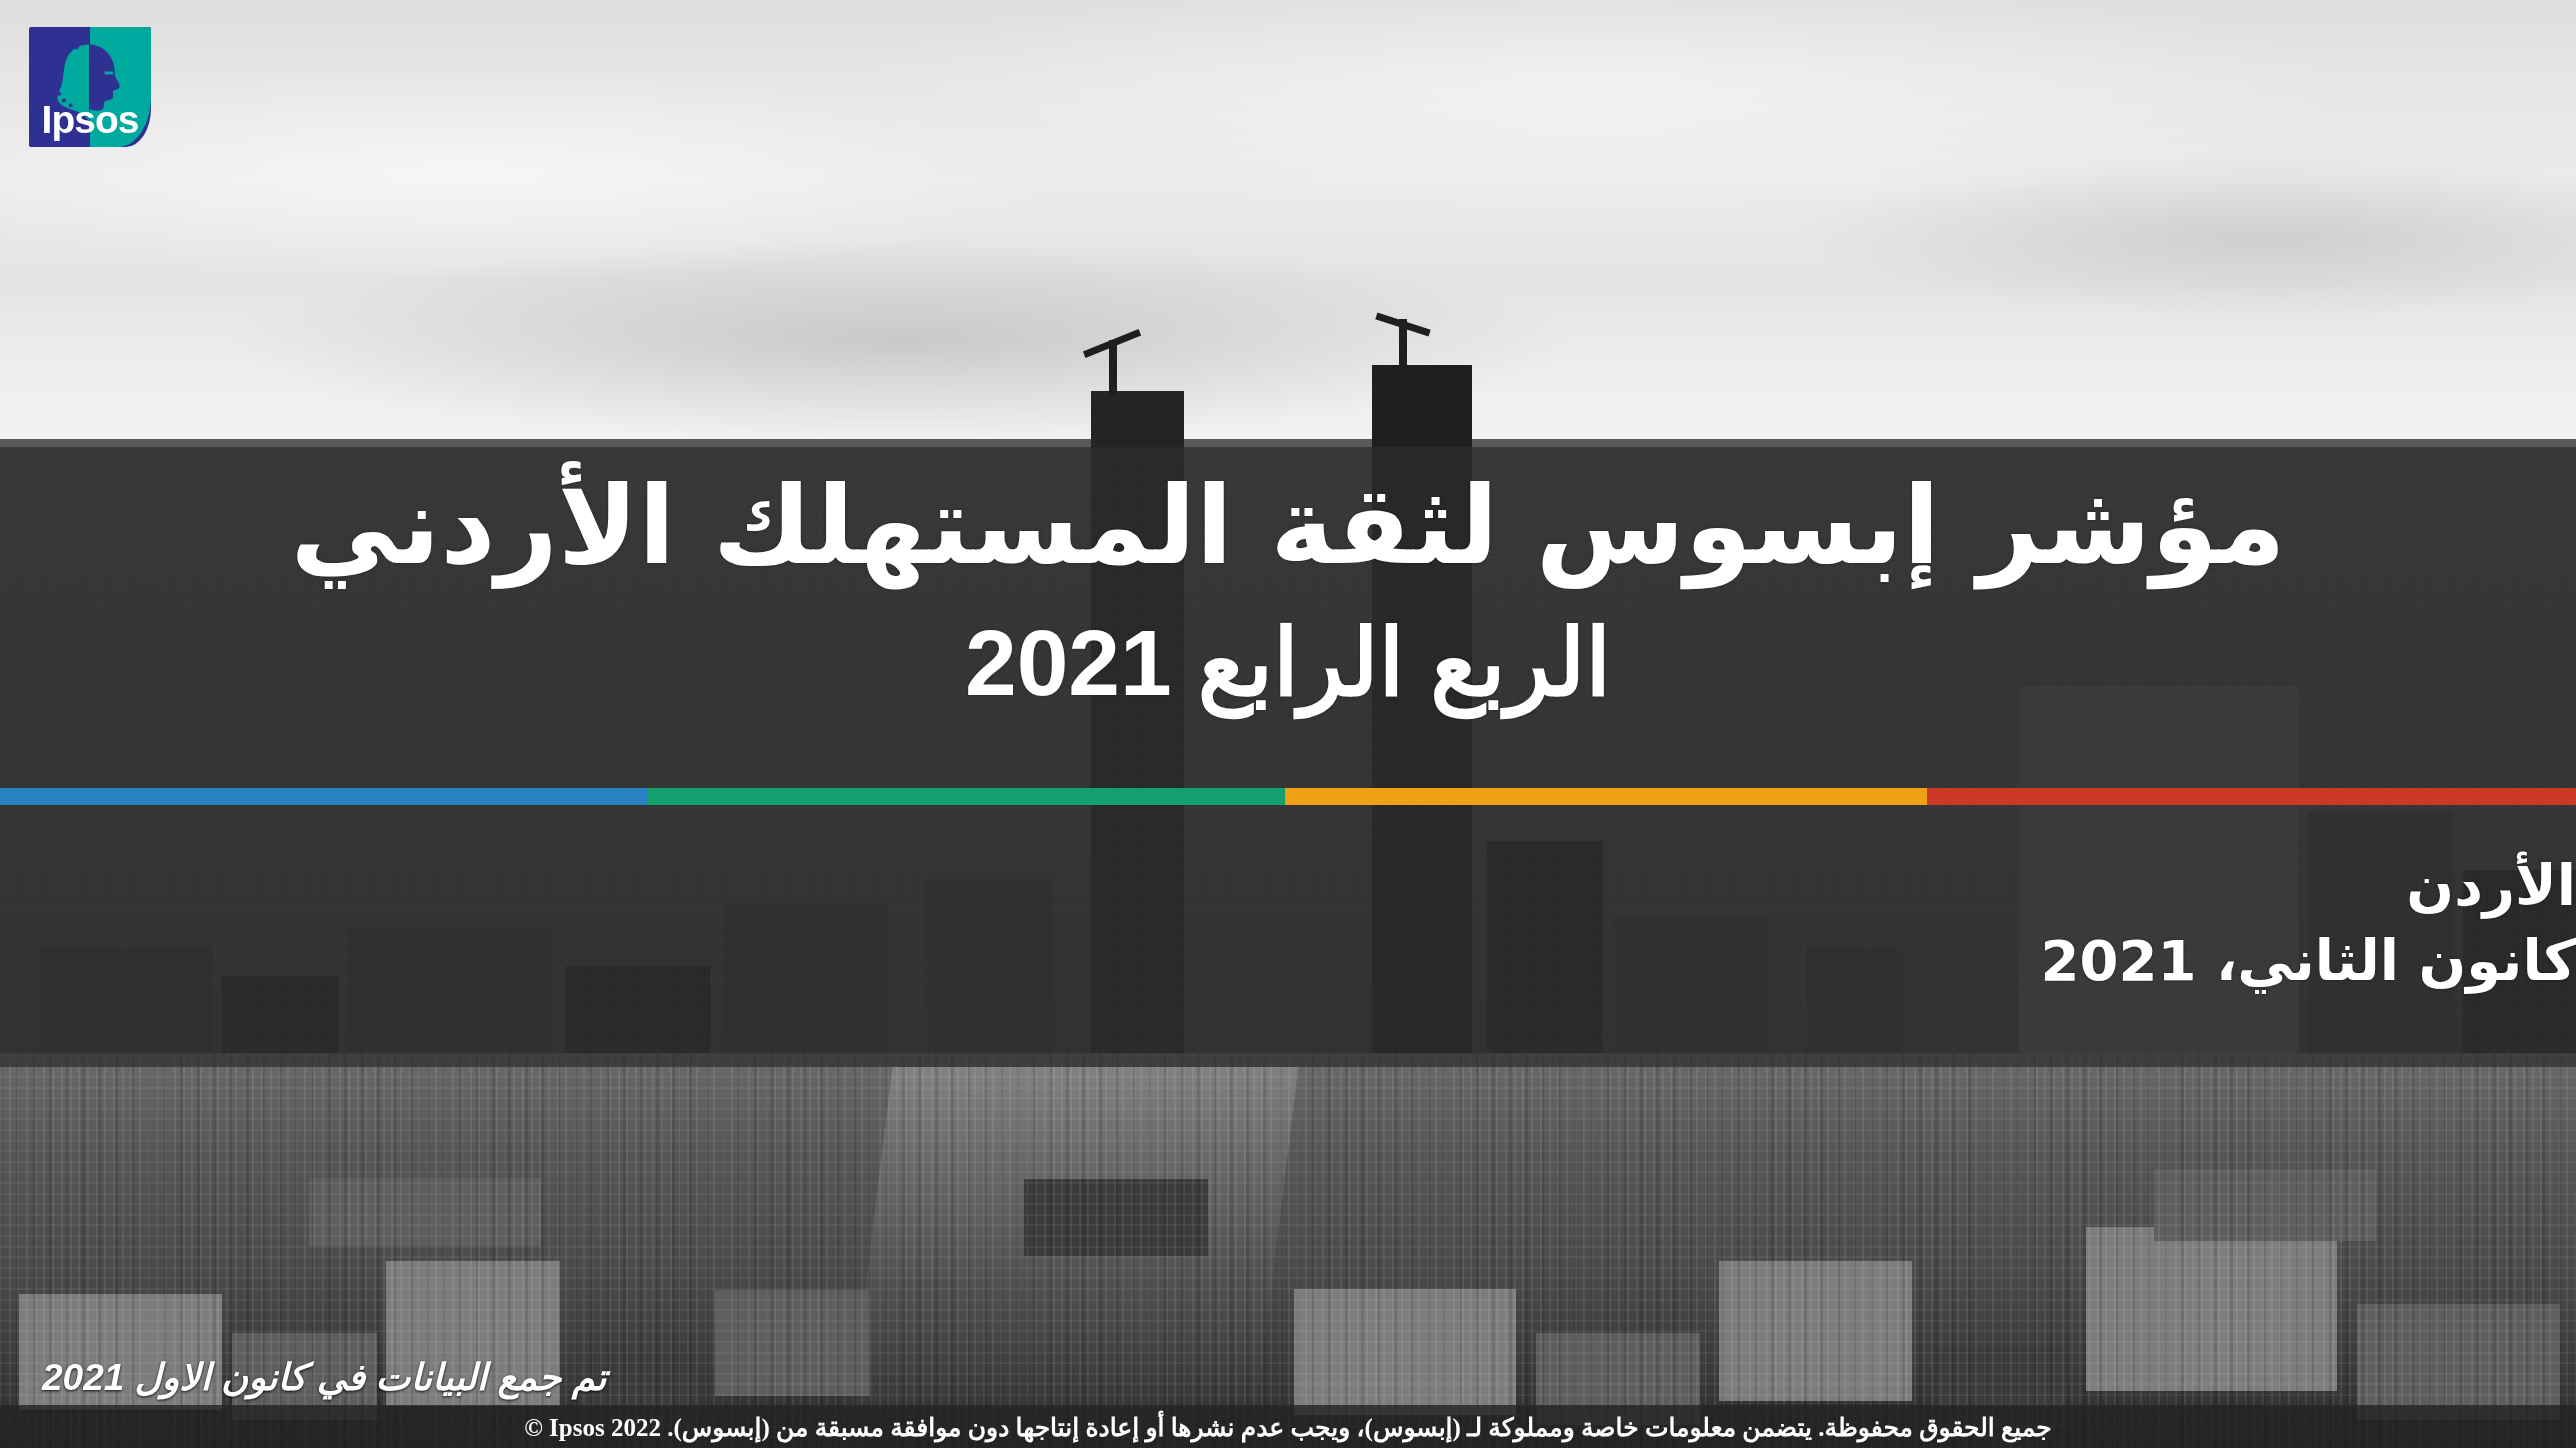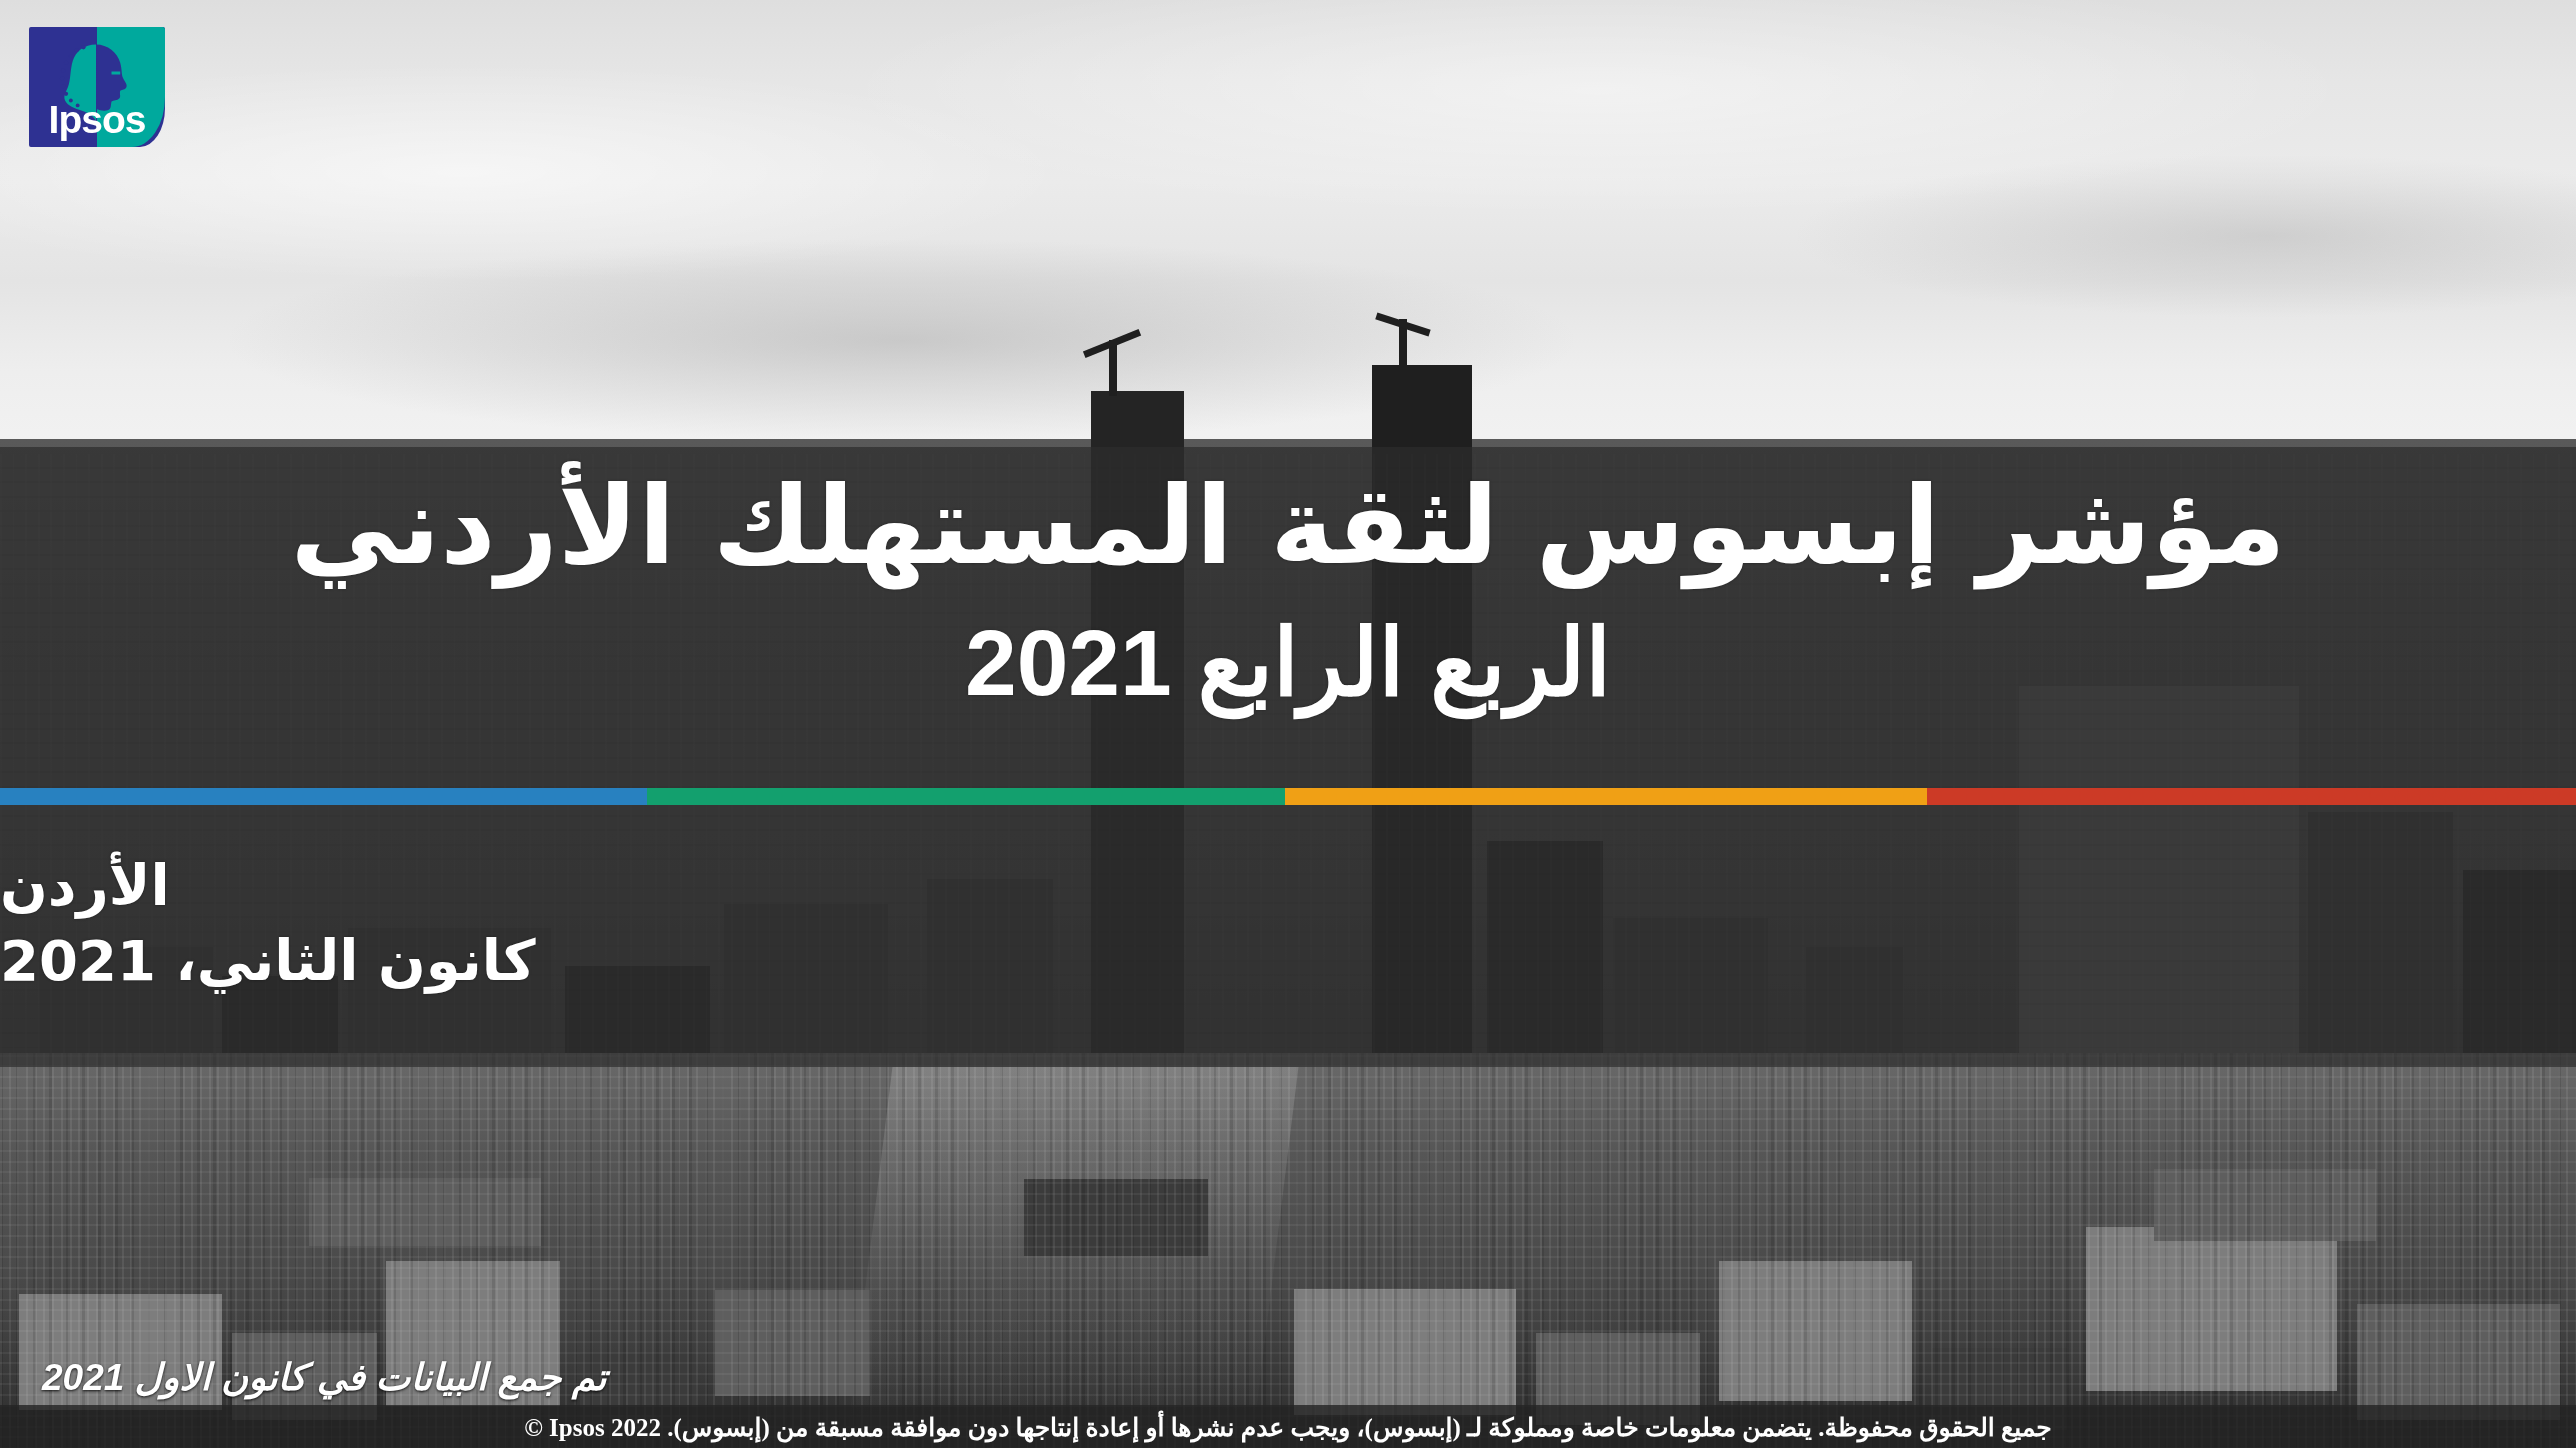--- a/index.html
+++ b/index.html
@@ -77,21 +77,21 @@
   }
 
   
   .overlay-band{
     position:absolute;left:0;top:447px;width:2576px;height:620px;
     background:rgba(45,45,45,0.72);
   }
 
   
   .logo{
-    position:absolute;left:29px;top:27px;width:136px;height:120px;
+    position:absolute;left:29px;top:27px;width:122px;height:120px;
   }
   .logo-shape{
     position:absolute;inset:0;
     border-radius:1.9px 1.9px 25px 1.9px/1.9px 1.9px 39px 1.9px;
     overflow:hidden;
     background:#2e3192;
   }
   .logo-right{
     position:absolute;left:50%;top:0;width:50%;height:100%;
     background:#00a99d;
@@ -139,21 +139,21 @@
   
   .color-rule{
     position:absolute;left:0;top:788px;width:2576px;height:17.4px;
     display:flex;direction:ltr;
   }
   .color-rule span{display:block;height:100%;}
 
   
   .subtitle-block{
     position:absolute;left:0;top:848px;width:2576px;
-    text-align:left;direction:rtl;
+    text-align:right;direction:rtl;
   }
   .subtitle-line{
     color:#ffffff;
     font-family:"DejaVu Sans","Liberation Sans",sans-serif;
     font-weight:700;
     font-size:56px;
     line-height:75px;
     white-space:nowrap;
     text-shadow:0 0 2.9px rgba(0,0,0,.4);
   }

